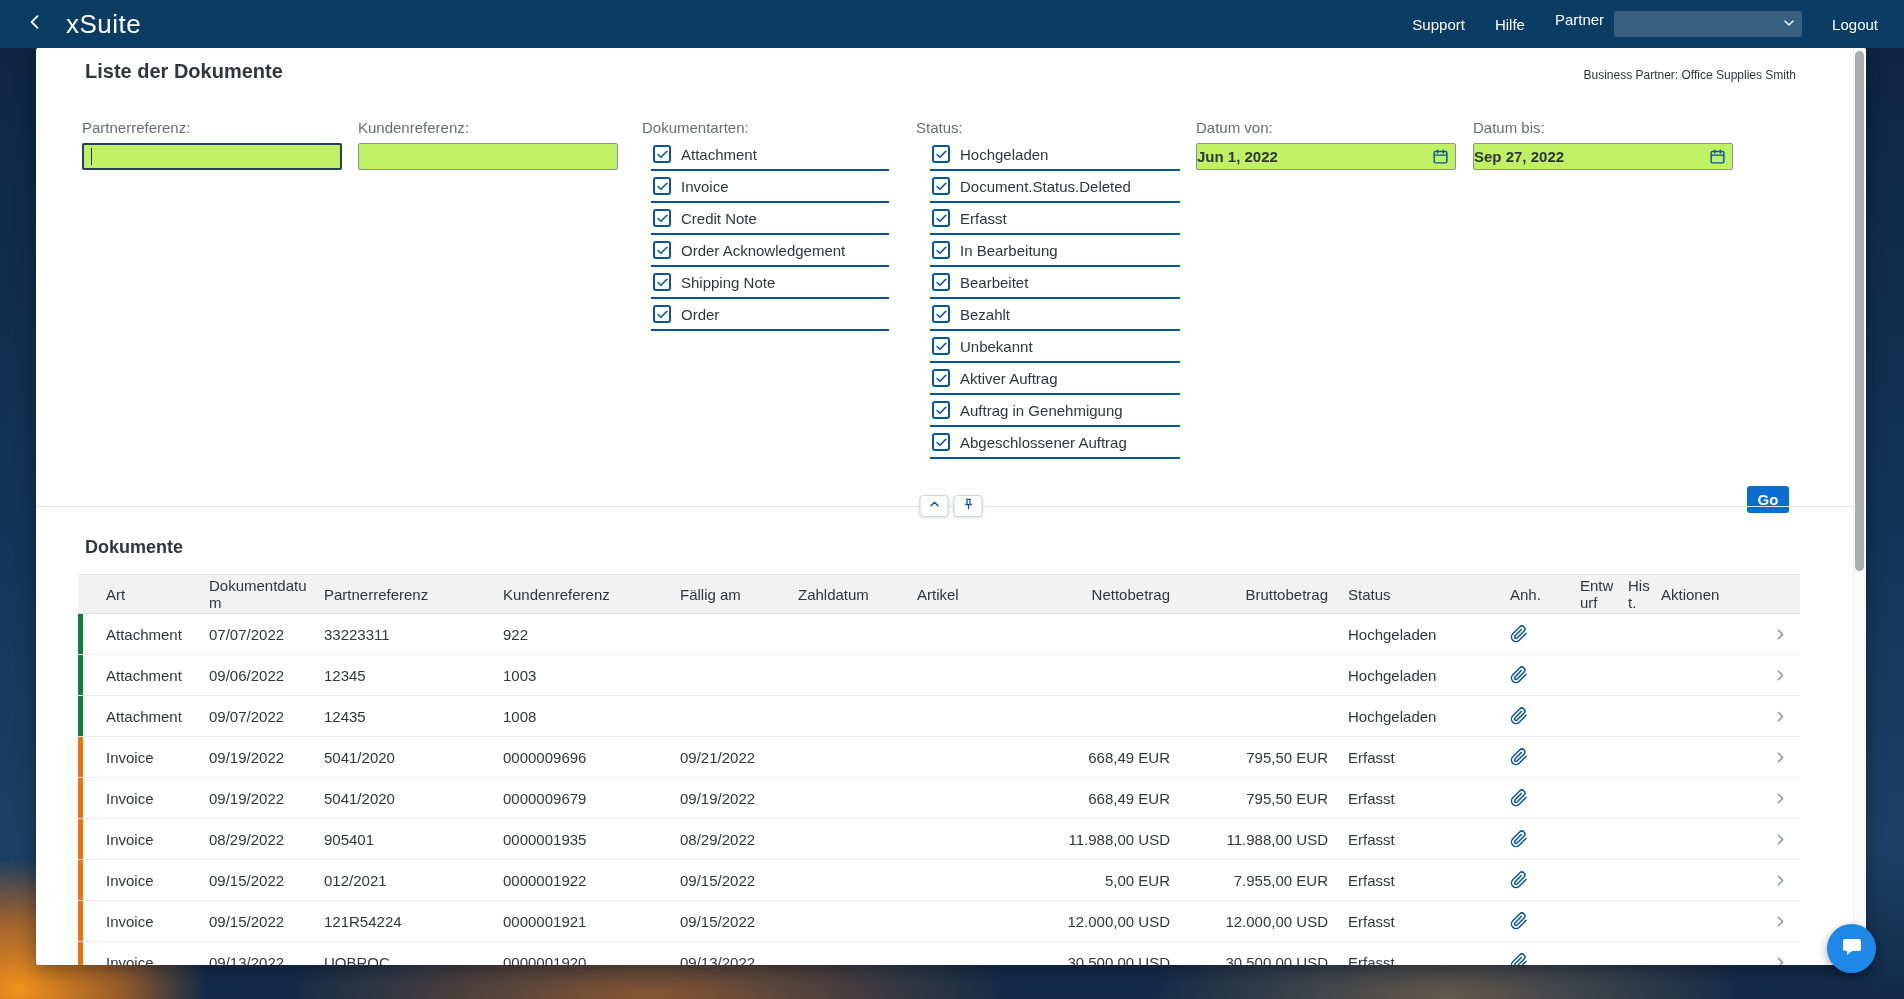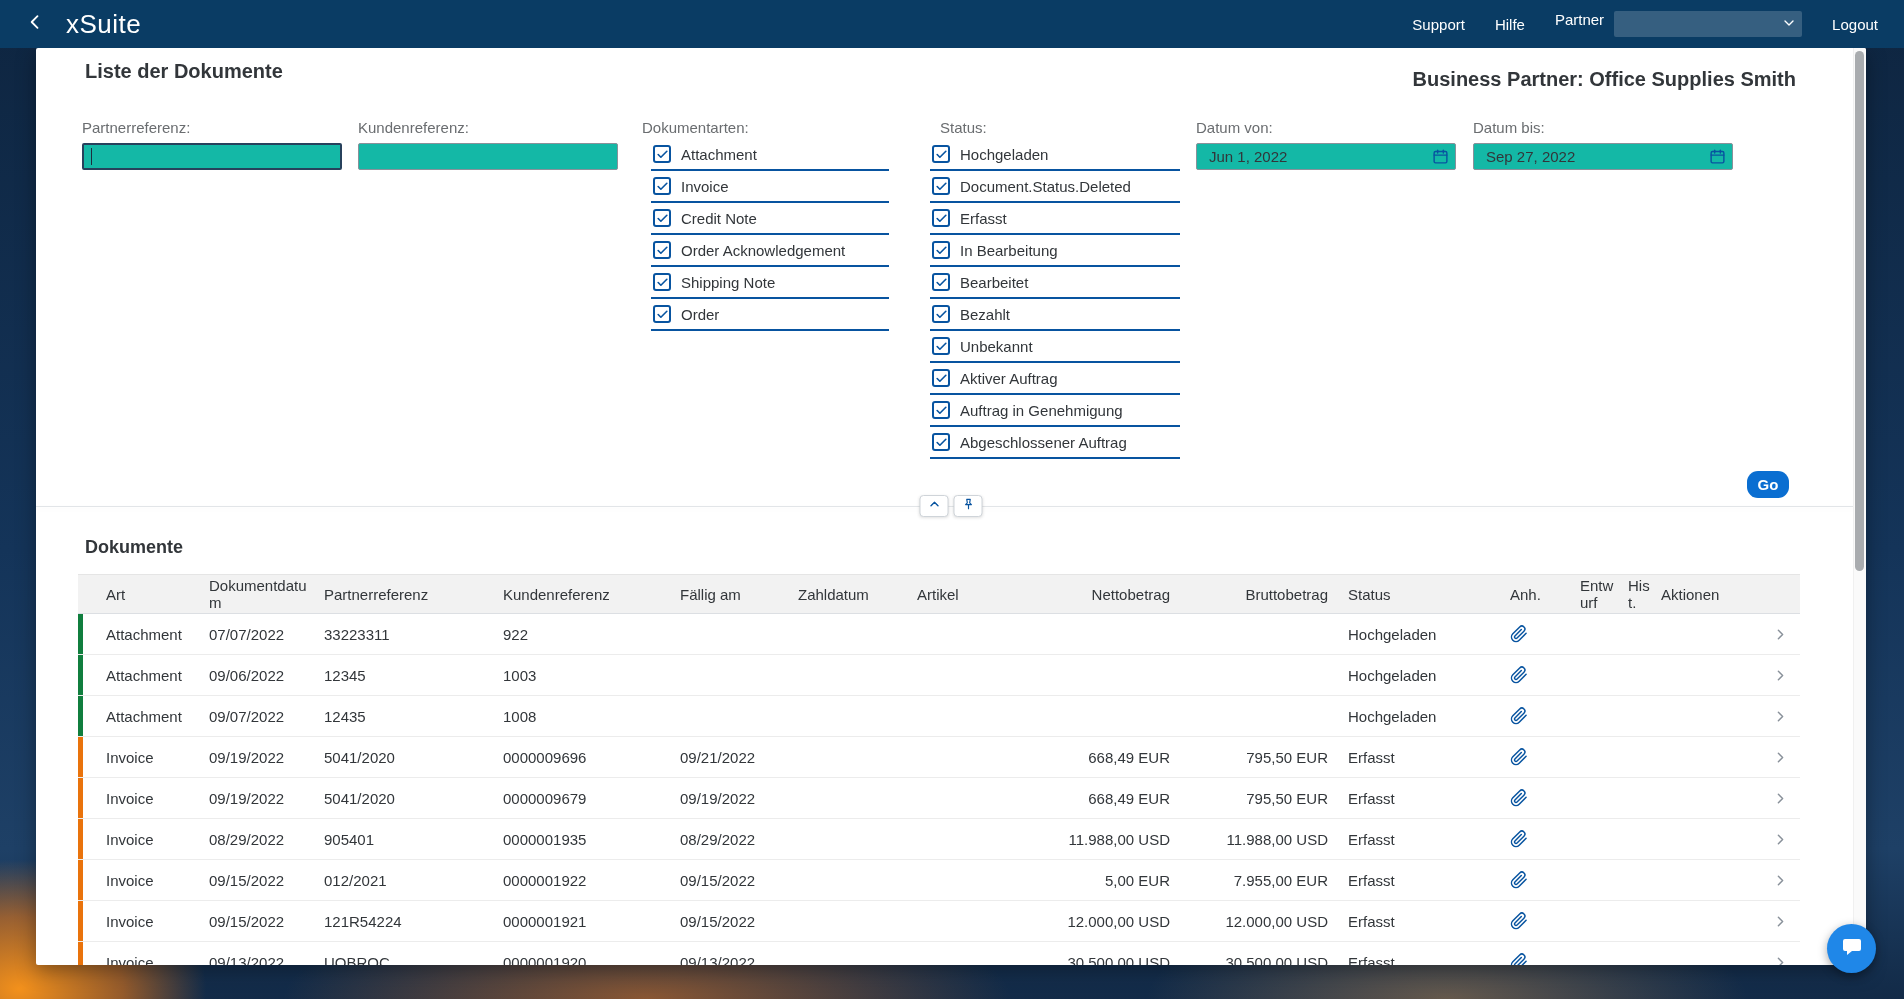--- a/index.html
+++ b/index.html
@@ -22,47 +22,47 @@
   .topnav { margin-left:auto; display:flex; align-items:center; gap:30px; font-size:15px; }
   .topnav .navlink { cursor:pointer; }
   .partner-group { display:flex; gap:10px; }
   .partner-select { width:188px; height:26px; background:rgba(255,255,255,.18); border-radius:2px;
                     display:flex; align-items:center; justify-content:flex-end; padding-right:5px; cursor:pointer; }
 
   
   .panel { position:absolute; left:36px; top:48px; width:1830px; height:917px; background:#fff;
            overflow:hidden; border-radius:2px; box-shadow:0 6px 20px rgba(0,0,0,.35); }
   .panel-title { position:absolute; left:49px; top:12px; font-size:20px; color:#32363a; }
-  .business-partner { position:absolute; right:70px; top:20px; font-size:20px; color:#32363a;font-weight:bold; }
+  .business-partner { position:absolute; right:70px; top:20px; font-size:12px; color:#32363a; }
 
   
   .f-label { position:absolute; top:71px; font-size:15px; color:#6a6d70; white-space:nowrap; }
-  .fl-pref{left:46px}.fl-kref{left:322px}.fl-doc{left:606px}.fl-status{left:904px}.fl-from{left:1160px}.fl-to{left:1437px}
+  .fl-pref{left:46px}.fl-kref{left:322px}.fl-doc{left:606px}.fl-status{left:880px}.fl-from{left:1160px}.fl-to{left:1437px}
 
   .input-wrap { position:absolute; top:95px; width:260px; height:27px; }
   .fi-pref{left:46px}.fi-kref{left:322px}.fi-from{left:1160px}.fi-to{left:1437px}
-  .text-input { width:100%; height:100%; border:1px solid #89919a; border-radius:2px; background:#14b8a6;
-                font-family:"Liberation Sans", sans-serif; font-size:15px; color:#32363a; padding:0 12px; outline:none; }
+  .text-input { width:100%; height:100%; border:1px solid #89919a; border-radius:2px; background:#bef264;
+                font-family:"Liberation Sans", sans-serif; font-size:15px; color:#32363a; padding:0 0; outline:none;font-weight:bold; }
   .text-input.focused { border:2px solid #27415c; }
   .caret { position:absolute; left:9px; top:5px; width:1px; height:17px; background:#1d2d3e; }
   .date-input { padding-right:30px; }
   .cal-btn { position:absolute; right:7px; top:5px; width:17px; height:17px; cursor:pointer; }
 
   .cb-list { position:absolute; top:91px; }
   .list-doc { left:615px; width:238px; }
   .list-status { left:894px; width:250px; }
   .cb-item { height:32px; display:flex; align-items:center; gap:10px; border-bottom:2px solid #0854a0;
              padding-left:2px; cursor:pointer; }
   .cb { width:18px; height:18px; border:2px solid #0854a0; border-radius:3px; background:#fff; flex:0 0 auto;
         display:flex; align-items:center; justify-content:center; }
   .cb svg { width:13px; height:13px; }
   .cb-label { font-size:15px; color:#32363a; white-space:nowrap; }
 
-  .go-btn { position:absolute; left:1711px; top:423px; width:42px; height:27px; background:#0a6ed1; color:#fff;
-            border:none; border-radius:11px; font-family:"Liberation Sans", sans-serif; font-size:15px; font-weight:700;
+  .go-btn { position:absolute; left:1711px; top:438px; width:42px; height:27px; background:#0a6ed1; color:#fff;
+            border:none; border-radius:3px; font-family:"Liberation Sans", sans-serif; font-size:15px; font-weight:700;
             cursor:pointer; }
 
   .filter-divider { position:absolute; top:458px; left:0; width:100%; height:1px; background:#e2e5e8;
                     box-shadow:0 2px 5px rgba(0,0,0,.05); }
   .panel-toggles { position:absolute; top:447px; left:50%; transform:translateX(-50%); display:flex; gap:5px; z-index:2; }
   .toggle-btn { width:29px; height:22px; background:#fff; border:1px solid #cfd4d9; border-radius:4px;
                 display:flex; align-items:center; justify-content:center; cursor:pointer; box-shadow:0 1px 3px rgba(0,0,0,.12); }
   .toggle-btn svg { width:14px; height:14px; }
 
   

